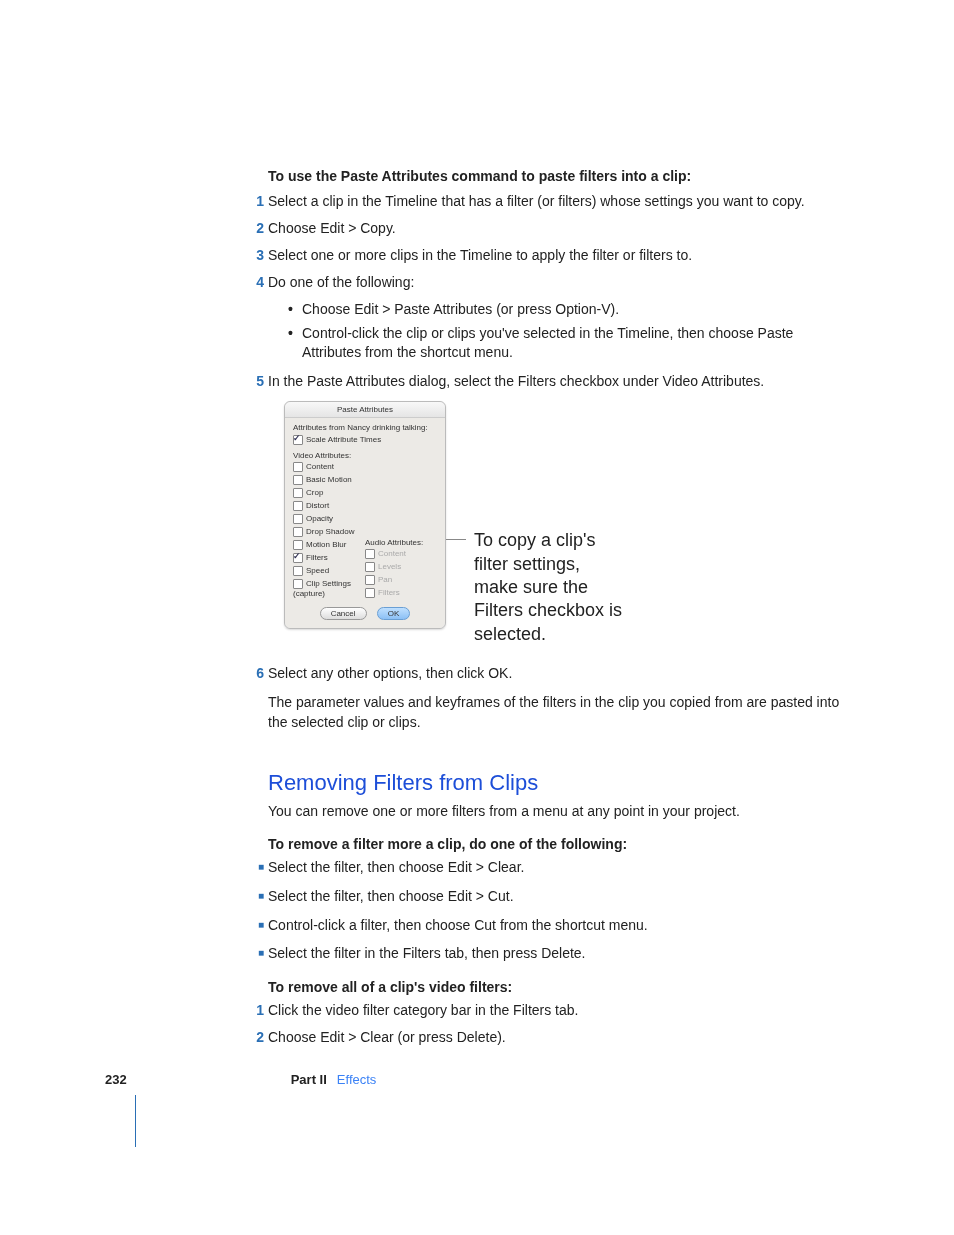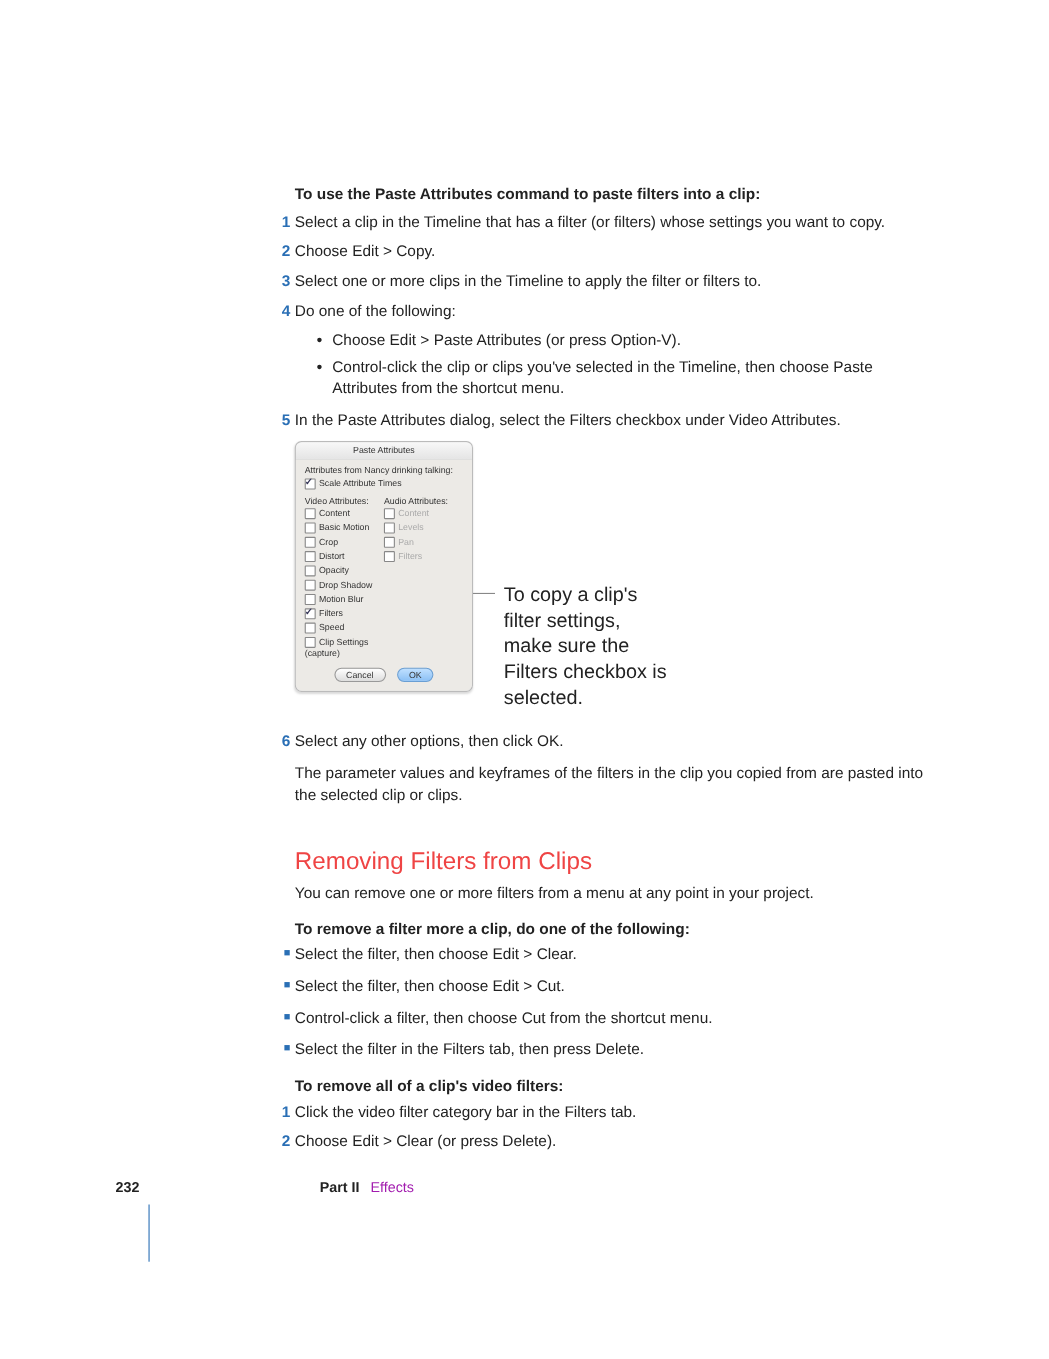--- a/index.html
+++ b/index.html
@@ -63,54 +63,54 @@
     text-align: right;
     margin-left: -22px;
     padding-right: 4px;
     color: #2a6fb5;
     font-size: 10px;
     padding-top: 2px;
   }
   .para { margin: 10px 0; line-height: 1.4; }
 
   .h2 {
-    color: #ef4444;
+    color: #1d4ed8;
     font-size: 22px;
     font-weight: 400;
     margin-top: 38px;
     margin-bottom: 6px;
     font-family: "Lucida Grande", "Helvetica Neue", Arial, sans-serif;
   }
 
   
   .dialog-row {
     display: flex;
     align-items: flex-start;
-    margin: 10px 0 18px 0;
+    margin: 10px 0 18px 16px;
   }
   .dialog {
     width: 160px;
     border: 1px solid #bbb;
     border-radius: 6px;
     background: linear-gradient(#f2f2f2,#e8e8e8);
     font-size: 8px;
     color: #333;
     box-shadow: 0 1px 2px rgba(0,0,0,0.15);
   }
   .dialog .titlebar {
     text-align: center;
     font-size: 8px;
     padding: 3px 0;
     border-bottom: 1px solid #ccc;
     background: linear-gradient(#f8f8f8,#e5e5e5);
     border-radius: 6px 6px 0 0;
   }
   .dialog .body { padding: 5px 8px 8px 8px; background:#eceae6; border-radius:0 0 6px 6px;}
   .dialog .line { margin-bottom: 3px; }
-  .dialog .cols { display:flex; }
+  .dialog .cols { display:flex;align-items:flex-end; }
   .dialog .col { flex:1; }
   .cb {
     display:inline-block; width:8px; height:8px;
     border:1px solid #888; background:#fff;
     vertical-align:middle; margin-right:3px;
     position:relative; border-radius:1px;
   }
   .cb.checked::after{
     content:"✓"; position:absolute; top:-3px; left:-1px;
     font-size:9px; color:#335; font-weight:bold;
@@ -143,21 +143,21 @@
 
   
   .footer {
     position:absolute;
     left:105px; bottom:148px;
     font-size:13px;
     display:flex; align-items:flex-start;
   }
   .footer .pnum { font-weight:600; margin-right:36px; }
   .footer .part { font-weight:600; margin-right:10px; margin-left:128px;}
-  .footer .sect { color:#a21caf; }
+  .footer .sect { color:#3b82f6; }
   .vline {
     position:absolute;
     left:135px; bottom:88px;
     width:1px; height:52px; background:#2a6fb5;
   }
 </style>
 </head>
 <body>
 
 <div class="page">

